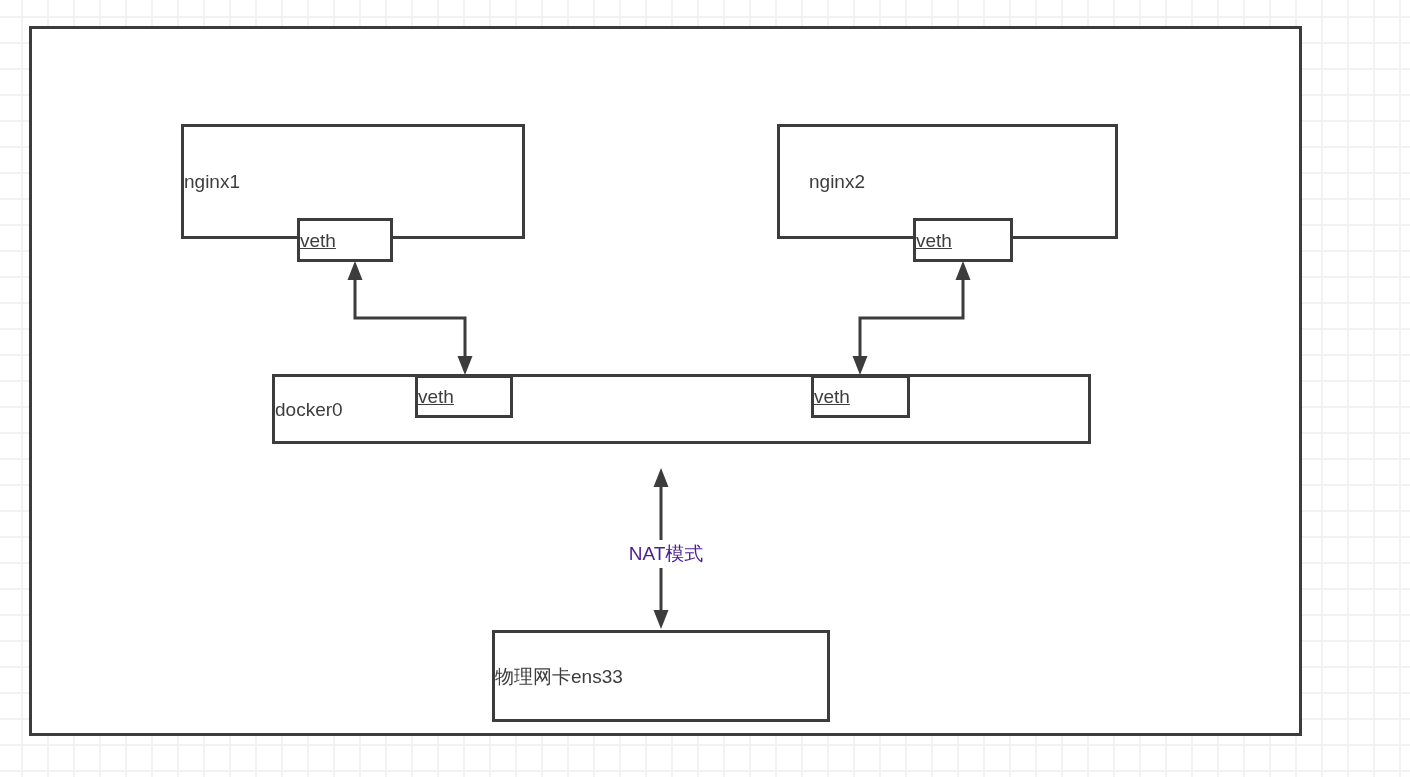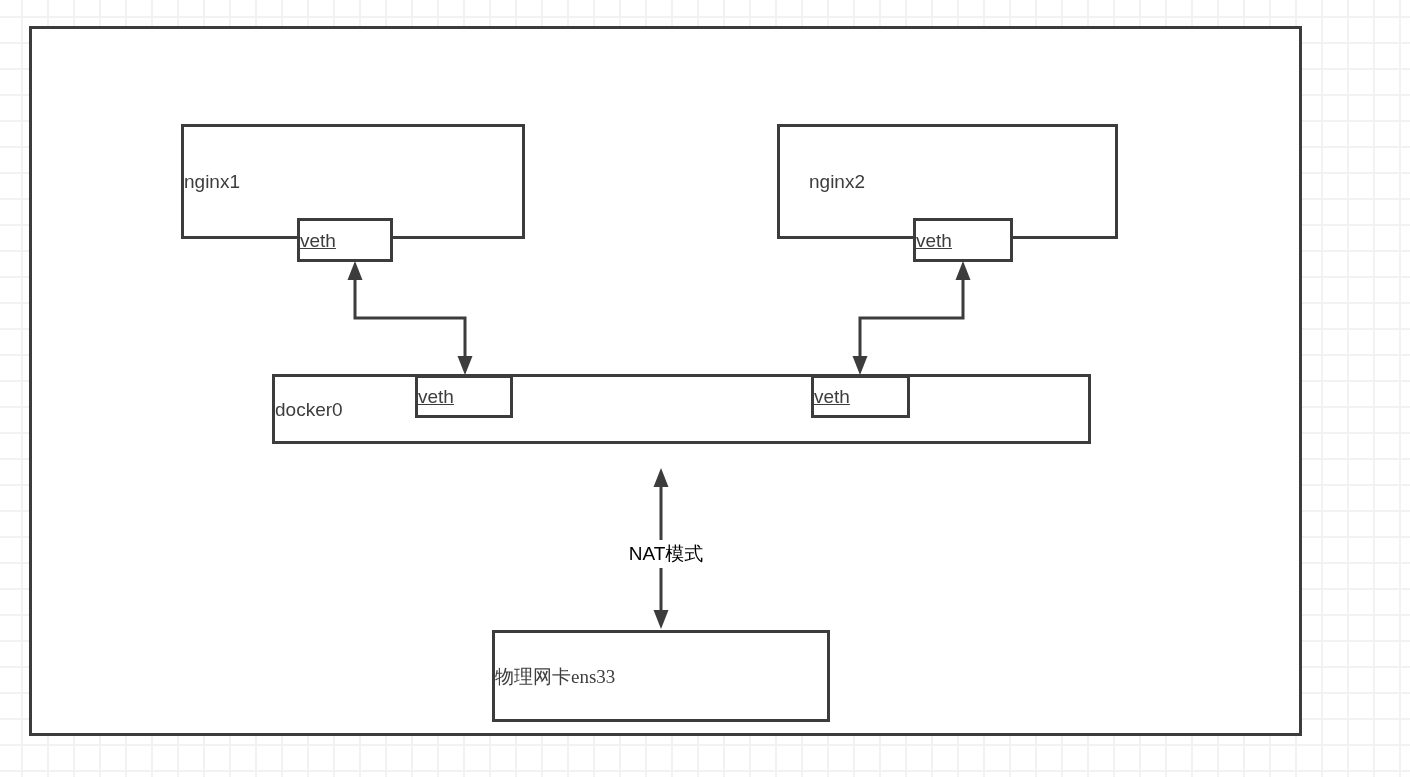--- a/index.html
+++ b/index.html
@@ -45,29 +45,29 @@
   }
   .node { z-index: 3; }
   .veth { z-index: 4; text-decoration: underline; }
   .nginx1 { left: 181px; top: 124px; width: 344px; height: 115px; }
   .nginx2 { left: 777px; top: 124px; width: 341px; height: 115px; padding-left: 29px; }
   .veth-nginx1 { left: 297px; top: 218px; width: 96px;  height: 44px; }
   .veth-nginx2 { left: 913px; top: 218px; width: 100px; height: 44px; }
   .docker0 { left: 252px; top: 374px; width: 819px; height: 70px; margin-left: 20px; }
   .veth-docker0-left  { left: 415px; top: 375px; width: 98px; height: 43px; }
   .veth-docker0-right { left: 811px; top: 375px; width: 99px; height: 43px; }
-  .physical-nic { left: 492px; top: 630px; width: 338px; height: 92px; font-family: Liberation Serif, serif; }
+  .physical-nic { left: 492px; top: 630px; width: 338px; height: 92px; }
   .nat-label {
     position: absolute;
     left: 607px; top: 540px; width: 118px; height: 28px;
     background: #ffffff;
     display: flex;
     align-items: center;
     justify-content: center;
-    color: #000000;
+    color: #4c1d95;
     font-size: 19px;
     z-index: 3;
   }
 </style>
 </head>
 <body>
 
 <div class="stage">
 
   <div class="outer-box"></div>

